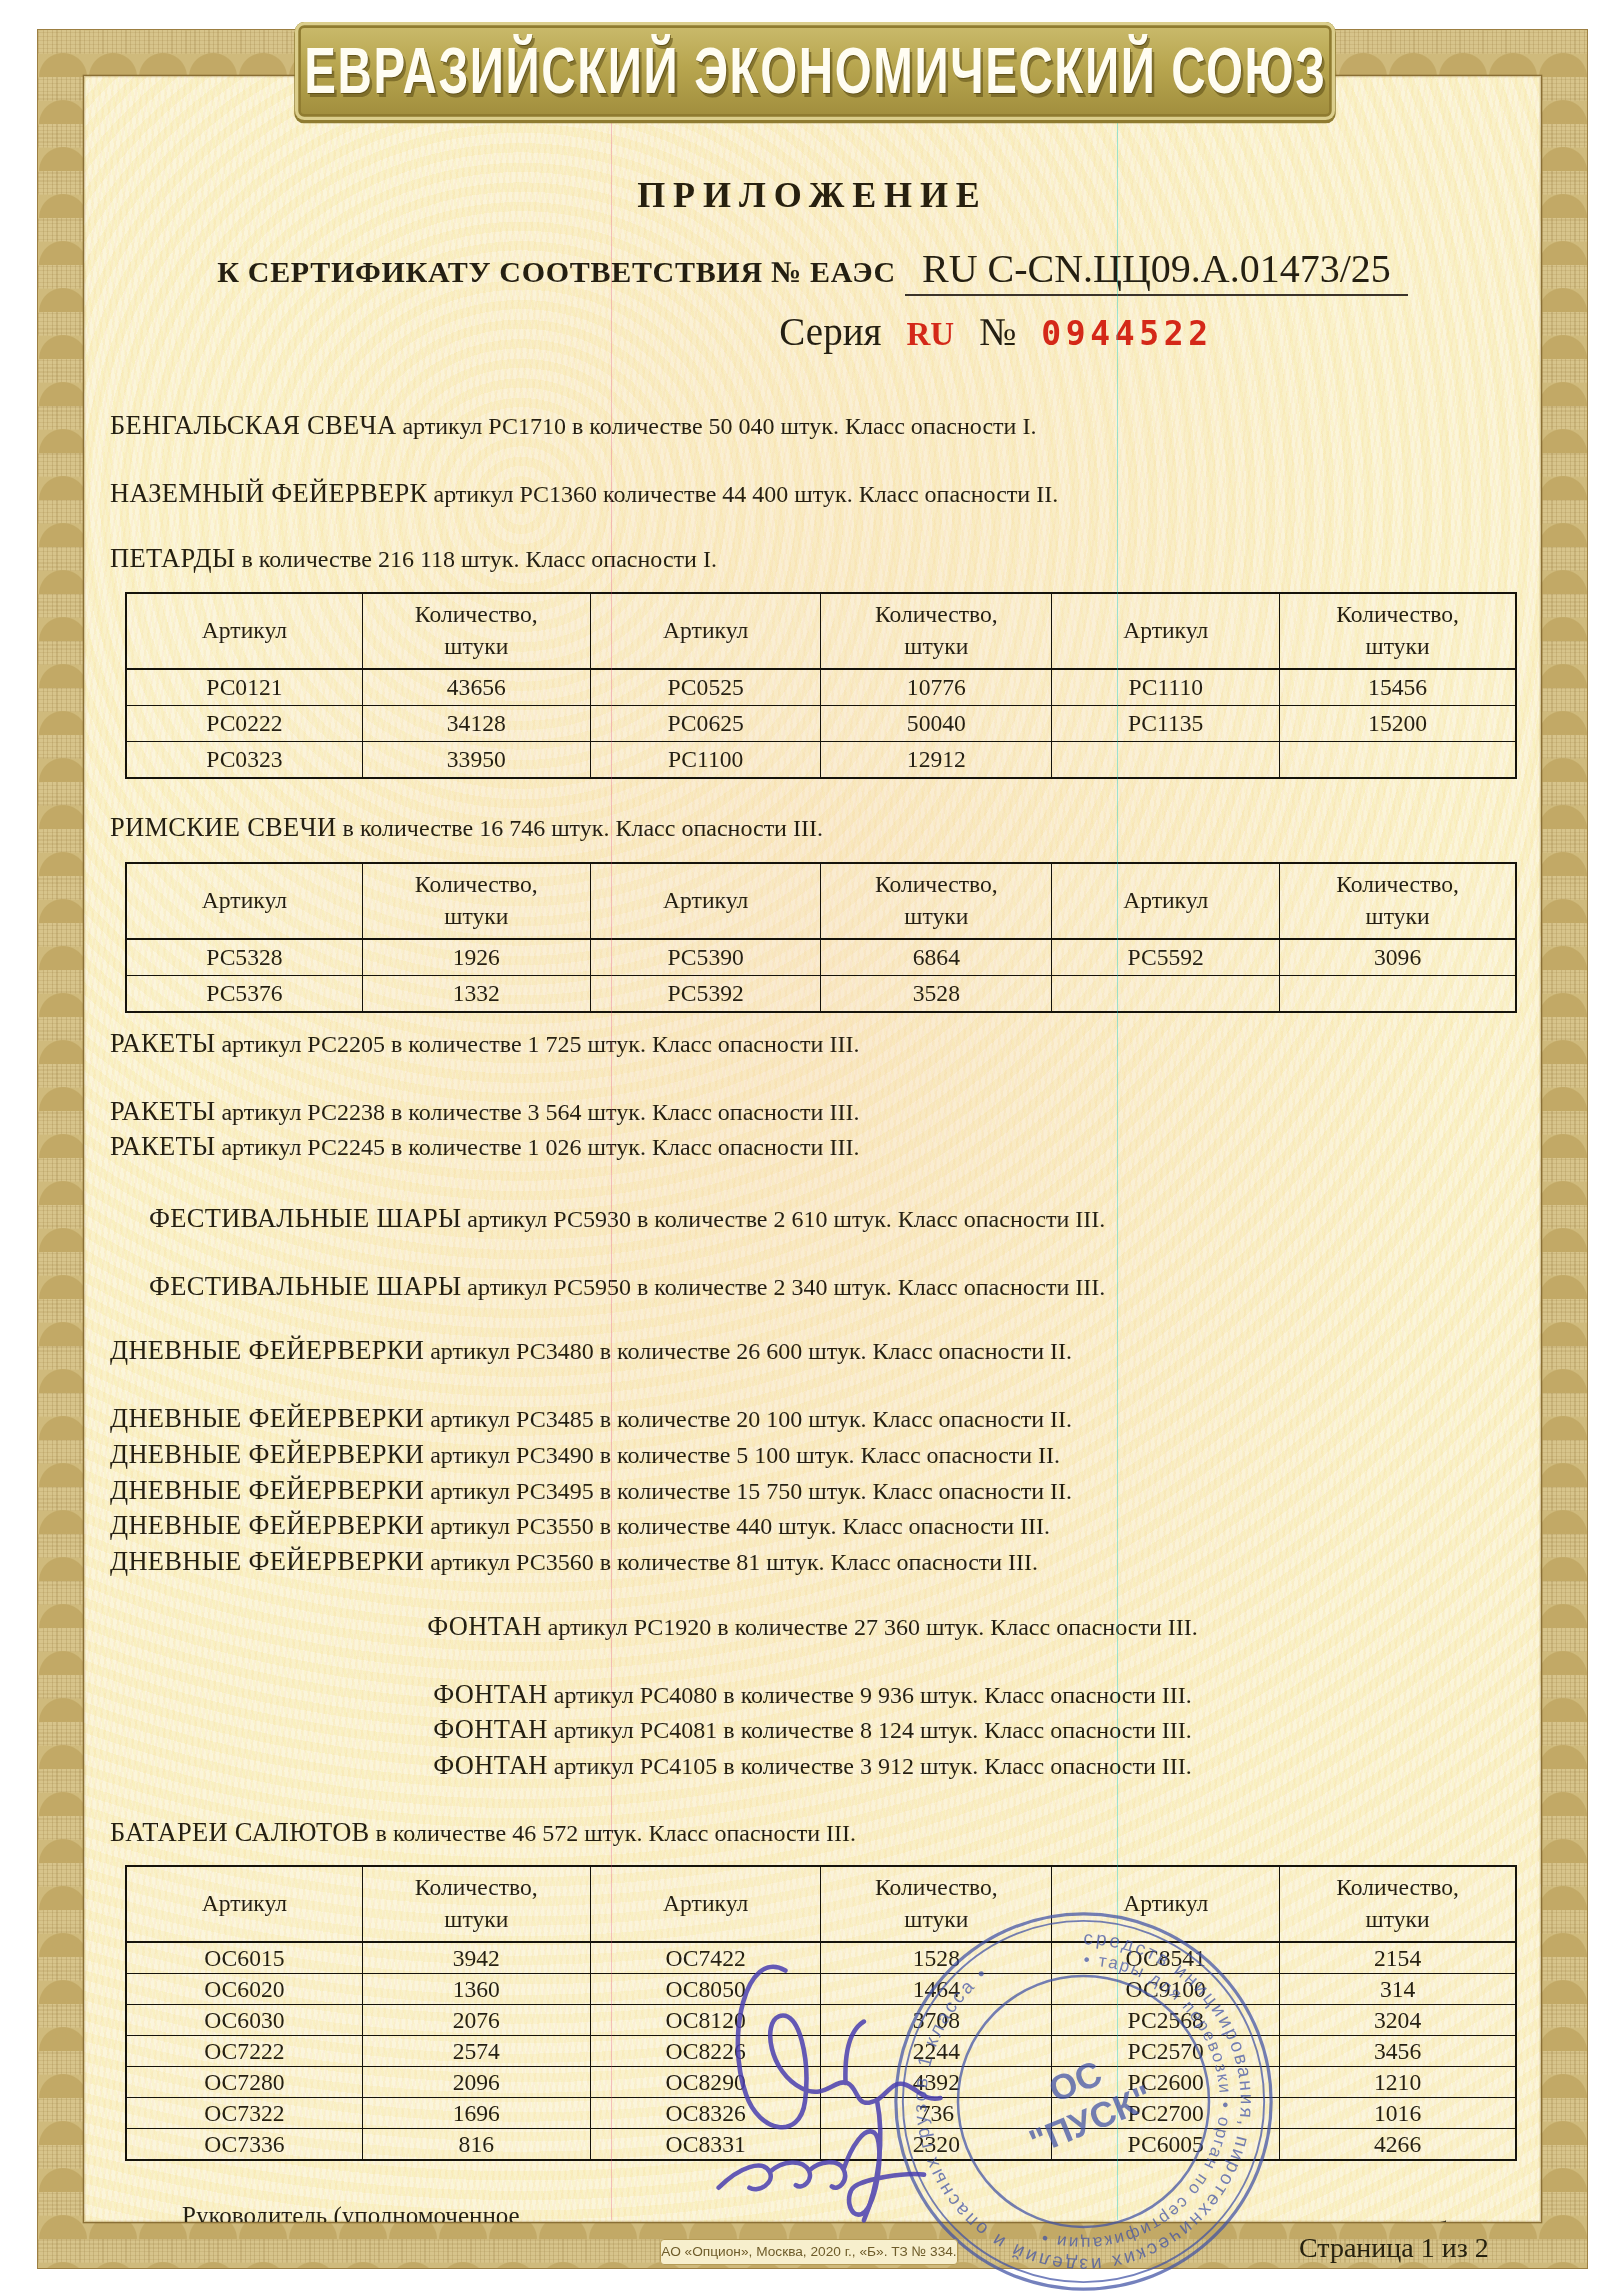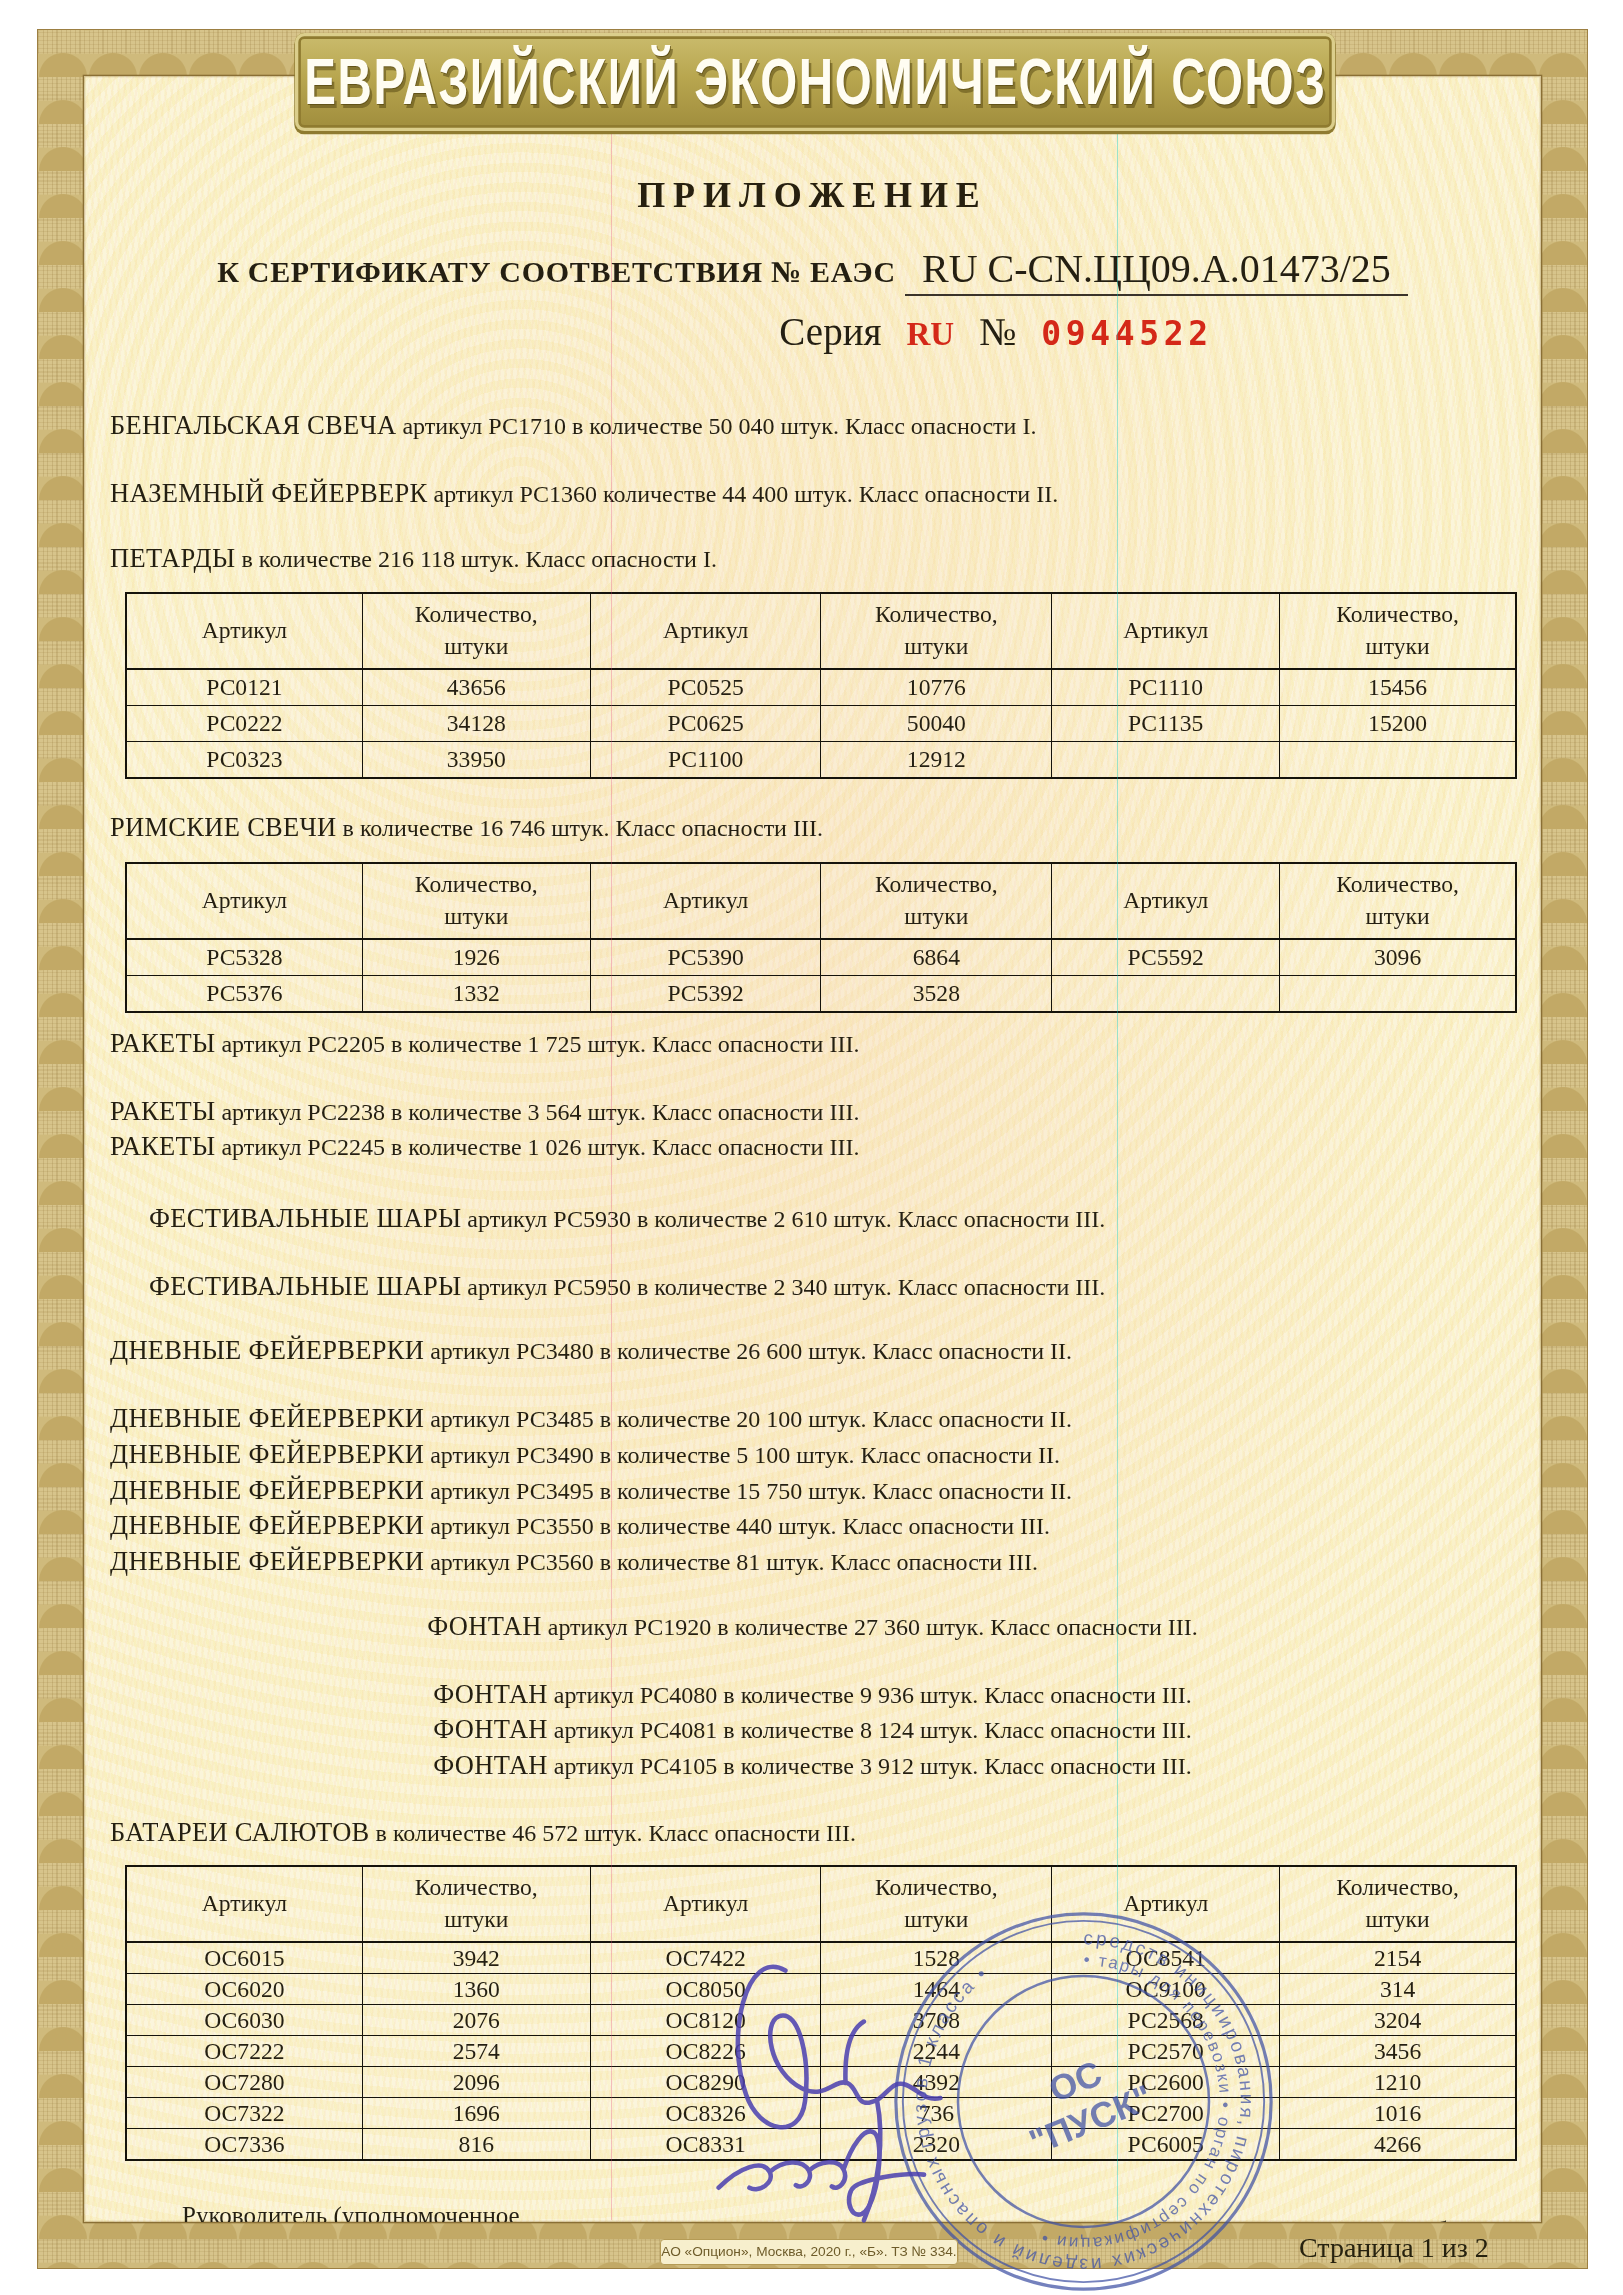--- a/index.html
+++ b/index.html
@@ -36,21 +36,21 @@
     box-shadow:0 0 0 1.3px #8a6f35, inset 0 0 0 1.3px rgba(150,120,60,.35);
     overflow:hidden;
   }
 
   
   .artifact{position:absolute;top:76px;bottom:75px;width:1.3px;pointer-events:none;}
   .artifact.pink{left:611px;background:rgba(230,70,130,.30);}
   .artifact.cyan{left:1117px;background:rgba(0,205,205,.38);}
 
   
-  .banner{position:absolute;left:295px;top:33px;width:1040px;height:98px;
+  .banner{position:absolute;left:295px;top:22px;width:1040px;height:98px;
     background:linear-gradient(180deg,#cbbc6e,#b8a64f 45%,#9f8c3c);
     border-radius:9.2px;
     box-shadow:inset 0 0 0 3.3px #dbce8c, inset 0 0 0 5.9px #8f7b30, 0 2.6px 0 0.7px #8f7b30;
     display:flex;align-items:center;justify-content:center;z-index:5;}
   .banner span{font-family:"Liberation Sans",sans-serif;font-weight:bold;font-size:61px;
     color:#fffdf2;letter-spacing:2px;transform:scaleX(.78) scaleY(1.05);white-space:nowrap;
     text-shadow:3.3px 3.3px 0 rgba(90,75,20,.55),0.7px 0.7px 0 #6e5d1d;}
 
   .doc-title{margin:16px;text-align:center;font-size:36px;font-weight:bold;letter-spacing:7.9px;color:#27200f;}
   .subtitle-row{margin-top:29px;text-align:center;white-space:nowrap;}

